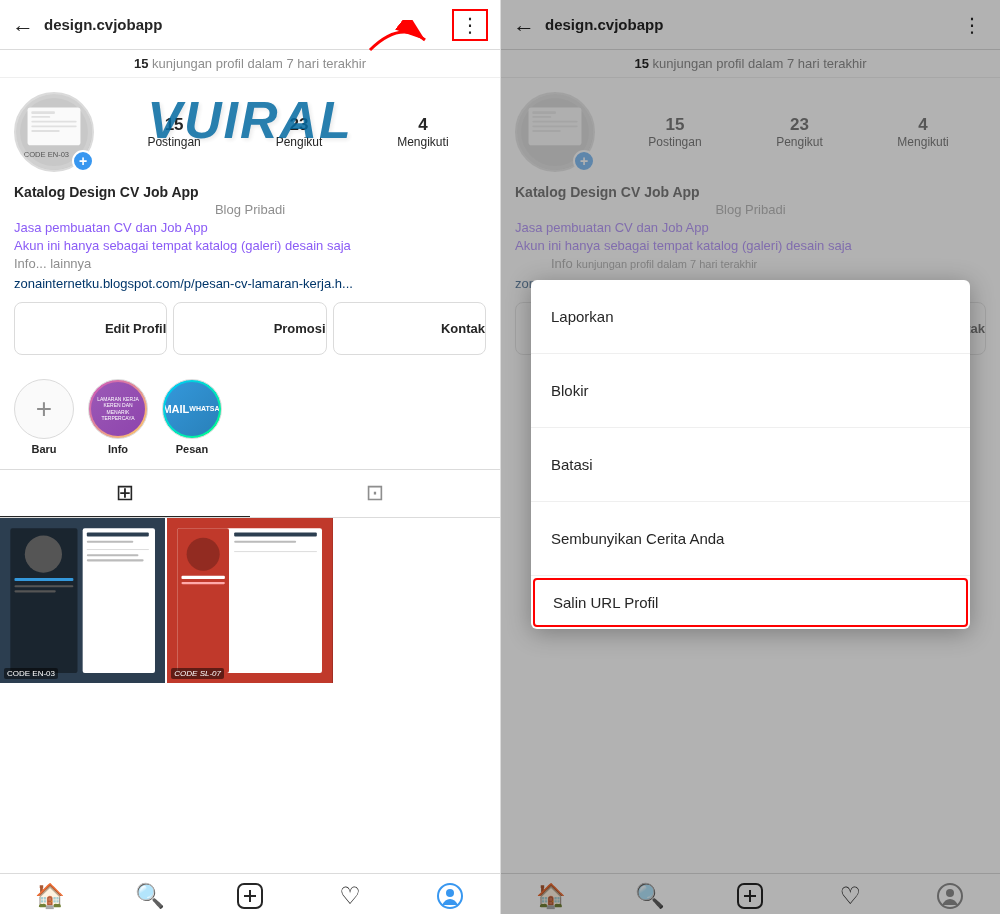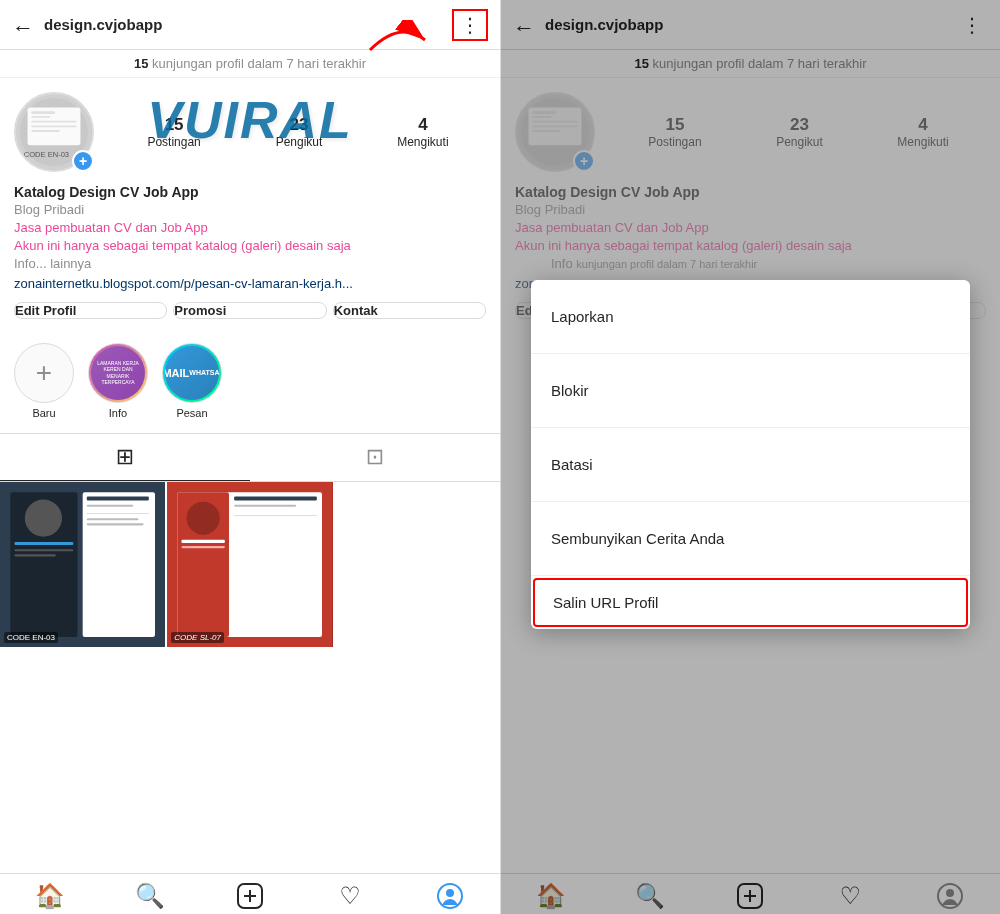--- a/index.html
+++ b/index.html
@@ -157,48 +157,49 @@
     .bio-name {
       font-size: 14px;
       font-weight: 700;
       color: #262626;
       margin-bottom: 2px;
     }
     .bio-type {
       font-size: 13px;
       color: #8e8e8e;
       margin-bottom: 2px;
+      text-align: center;
     }
     .bio-text {
       font-size: 13px;
-      color: #ec4899;
+      color: #8b5cf6;
       line-height: 1.4;
     }
     .bio-link {
       color: #003569;
       font-size: 13px;
       text-decoration: none;
     }
 
     
     .action-buttons {
       display: flex;
       gap: 6px;
       margin-bottom: 14px;
     }
     .action-btn {
       flex: 1;
-      padding: 0 0;
+      padding: 18px 0;
       border: 1px solid #dbdbdb;
       background: #fff;
       border-radius: 8px;
       font-size: 13px;
       font-weight: 600;
       color: #262626;
-      text-align: left;
+      text-align: right;
       cursor: pointer;
     }
 
     
     .stories-row {
       display: flex;
       gap: 14px;
       padding: 0 14px 14px;
       background: #fff;
       border-bottom: 1px solid #dbdbdb;
@@ -243,20 +244,21 @@
       text-align: center;
     }
     .story-circle.email-story {
       background: linear-gradient(135deg, #00c3ff, #00ff87);
       padding: 2px;
     }
     .story-label {
       font-size: 11px;
       color: #262626;
       text-align: left;
+      font-weight: bold;
     }
 
     
     .tab-bar {
       display: flex;
       border-bottom: 1px solid #dbdbdb;
       background: #fff;
     }
     .tab-item {
       flex: 1;

